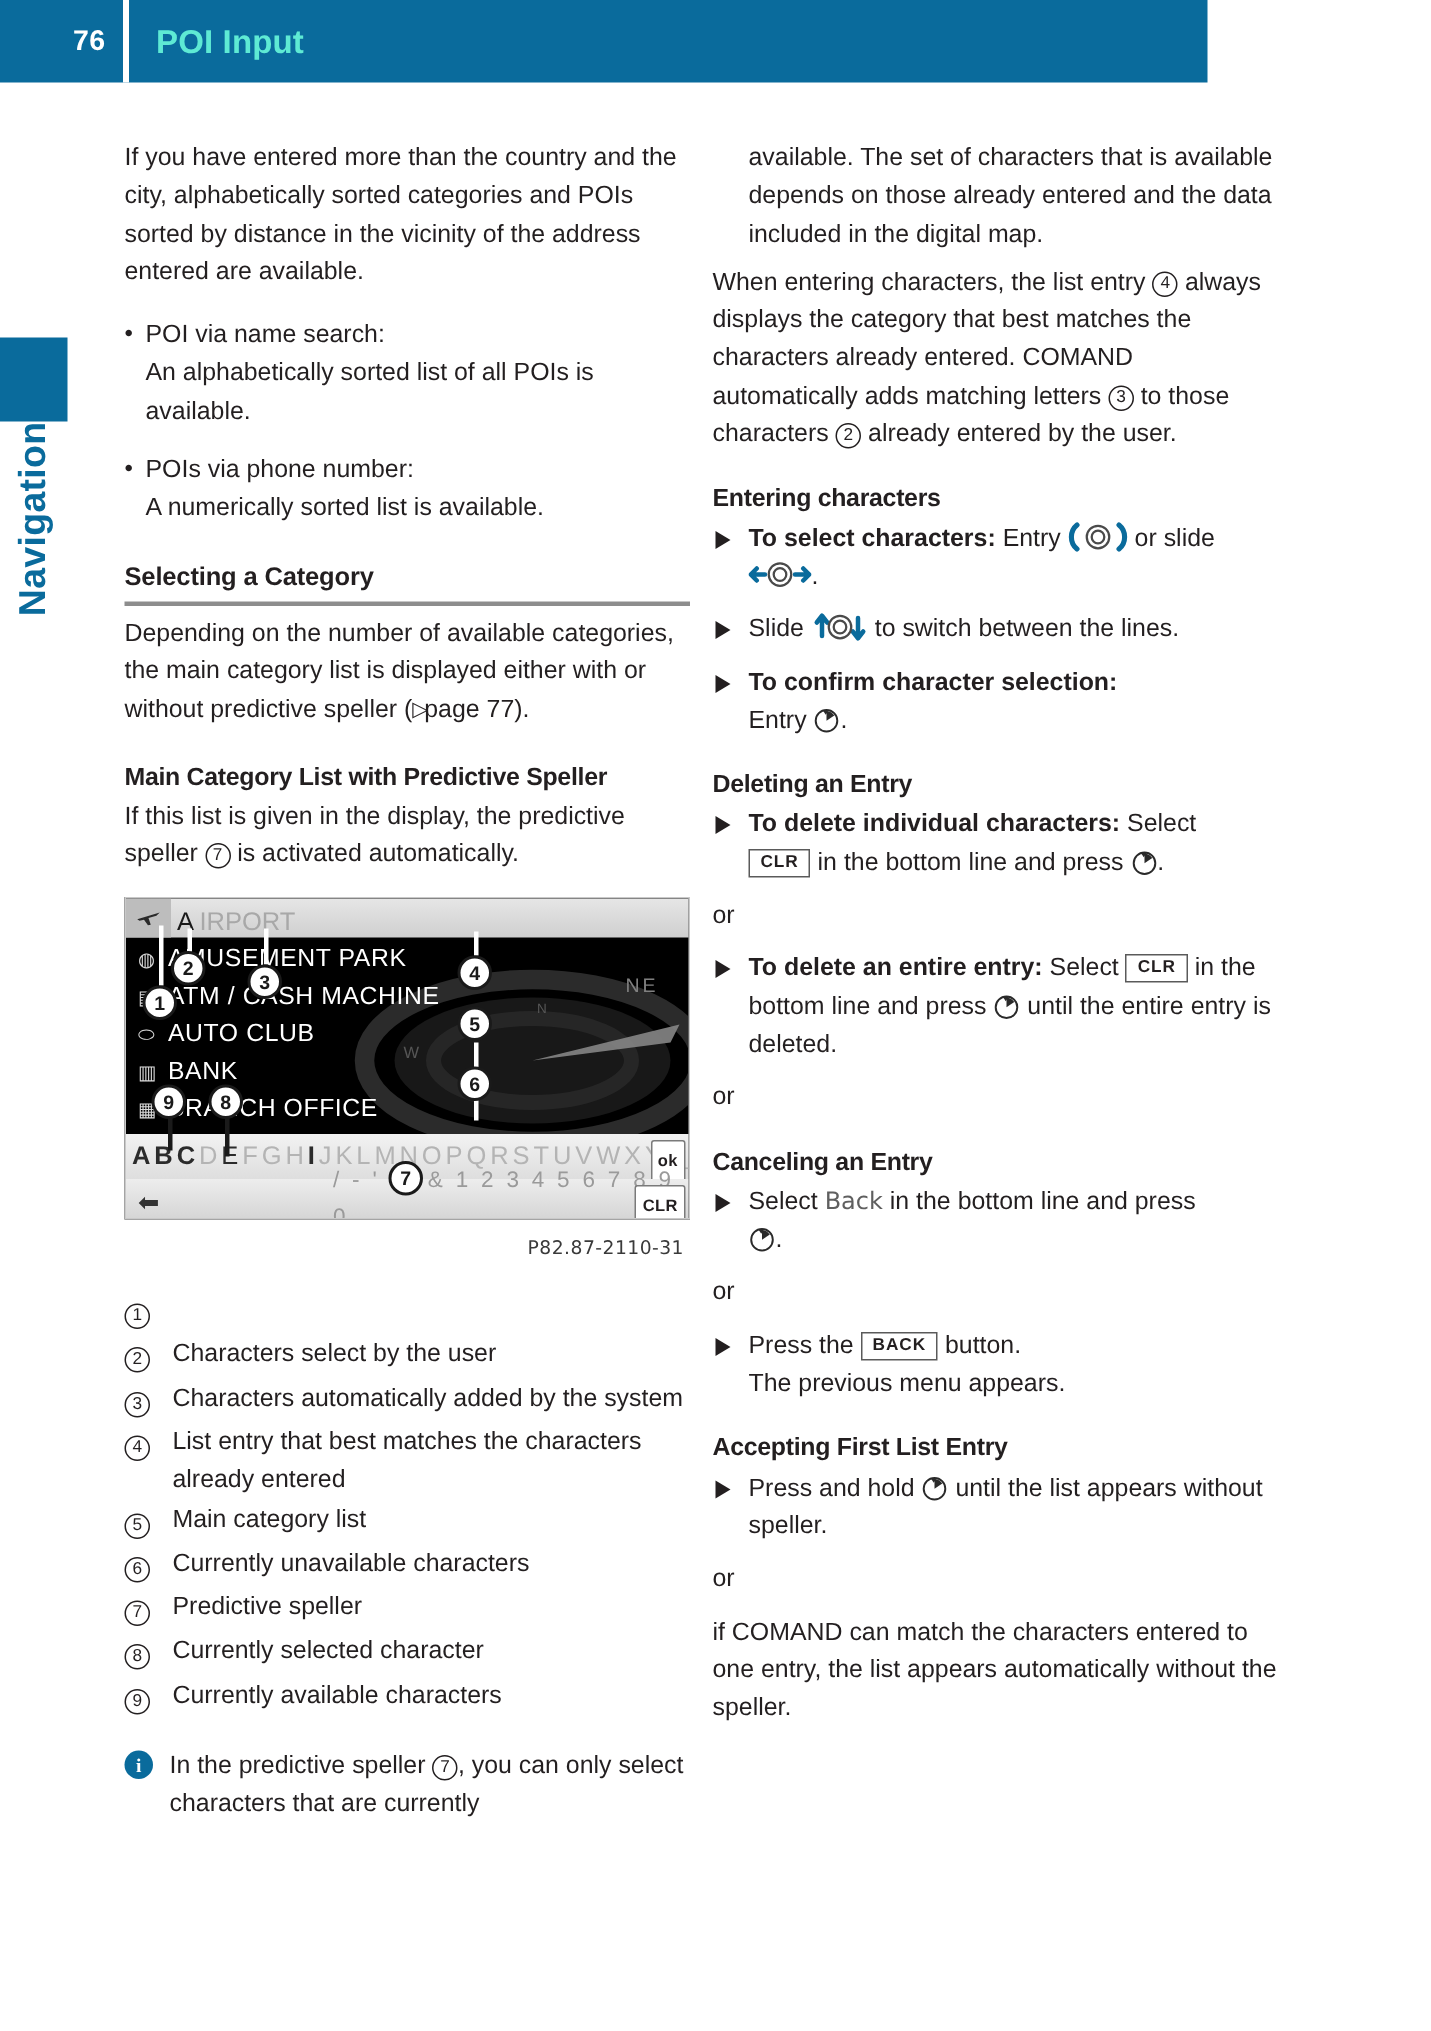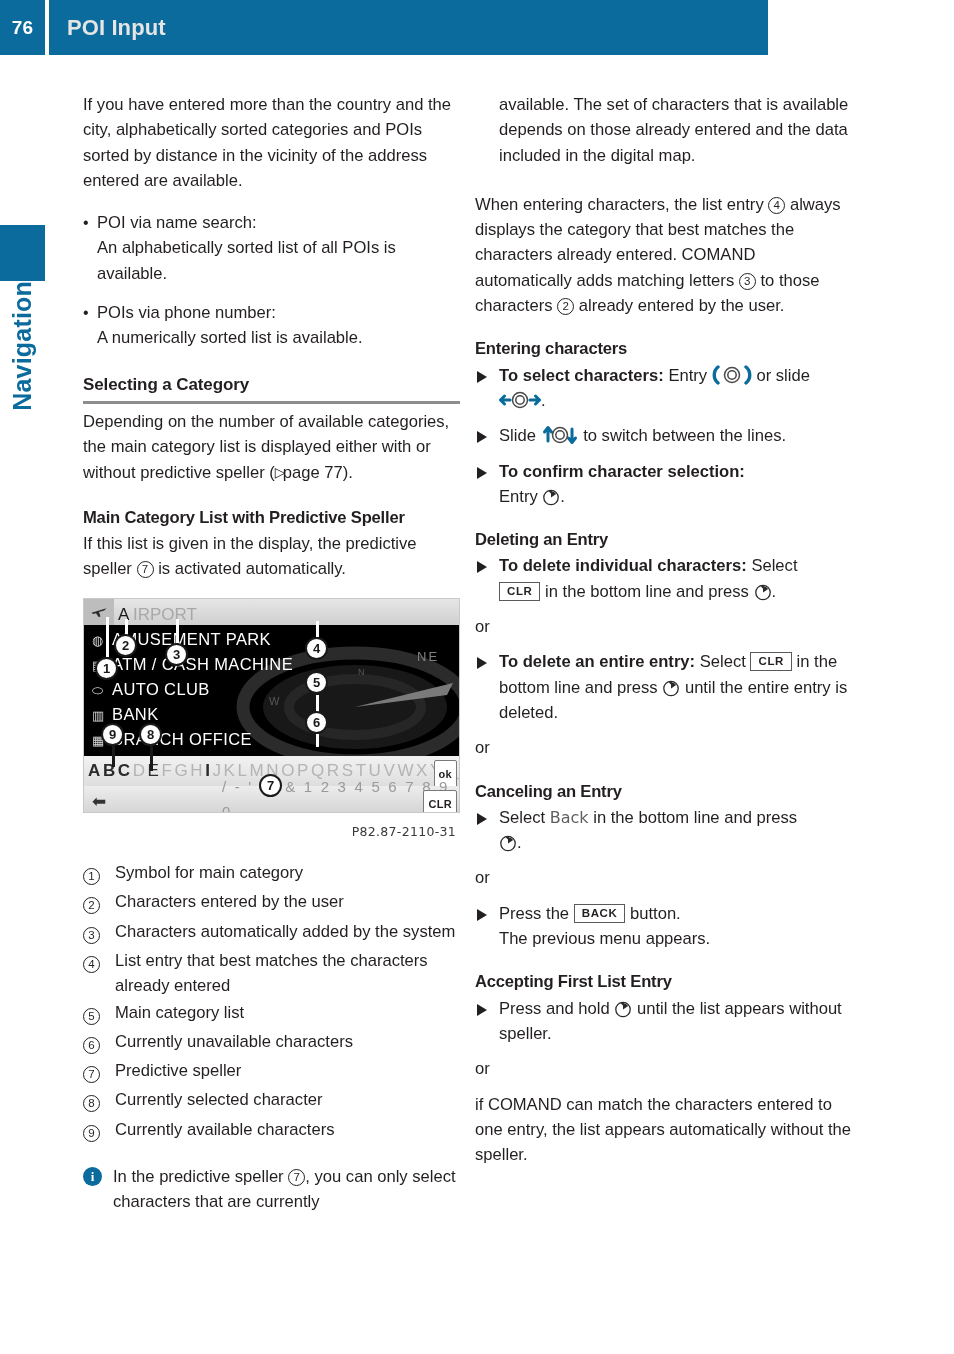--- a/index.html
+++ b/index.html
@@ -18,36 +18,37 @@
 
   
   .header {
     position: absolute;
     left: 0; top: 0;
     width: 768px;
     height: 55px;
     background: #0a6b9c;
     display: flex;
     align-items: center;
+    padding-left: 37px;
   }
   .header .page-num {
     width: 45px;
     text-align: center;
     color: #ffffff;
     font-size: 19px;
     font-weight: bold;
     letter-spacing: .2px;
   }
   .header .divider {
     width: 4px;
     height: 55px;
     background: #ffffff;
   }
   .header .title {
-    color: #e5e5e5;
+    color: #5eead4;
     font-size: 22px;
     font-weight: bold;
     padding-left: 18px;
     letter-spacing: .1px;
   }
 
   
   .side-tab-block {
     position: absolute;
     left: 0;
@@ -85,21 +86,21 @@
     line-height: 25.3px;
   }
   .col-left  { left: 83px; }
   .col-right { left: 475px; }
 
   p { margin: 0 0 0 0; }
   .para { margin-bottom: 17px; }
   .para-tight { margin-bottom: 0; }
 
   
-  .para-indent { padding-left: 24px; margin-bottom: 24px; }
+  .para-indent { padding-left: 24px; margin-bottom: 7px; }
 
   
   .bullet-list { margin: 16px 0 17px 0; }
   .bullet {
     position: relative;
     padding-left: 14px;
     margin-bottom: 14px;
   }
   .bullet:last-child { margin-bottom: 0; }
   .bullet::before {
@@ -435,25 +436,24 @@
       <div class="callout" style="left:175px; top:175px;">7</div>
       <div class="callout" style="left:55px;  top:124px;">8</div>
       <div class="callout" style="left:17px;  top:124px;">9</div>
     </div>
     <div class="fig-caption">P82.87-2110-31</div>
   </div>
 
   <div class="legend">
     <div class="legend-row">
         <span class="num"><span class="circ-num">1</span></span>
-        <span class="txt">Symbol for main category</span>
       </div>
     <div class="legend-row">
         <span class="num"><span class="circ-num">2</span></span>
-        <span class="txt">Characters entered by the user</span>
+        <span class="txt">Characters select by the user</span>
       </div>
     <div class="legend-row">
         <span class="num"><span class="circ-num">3</span></span>
         <span class="txt">Characters automatically added by the system</span>
       </div>
     <div class="legend-row">
         <span class="num"><span class="circ-num">4</span></span>
         <span class="txt">List entry that best matches the characters already entered</span>
       </div>
     <div class="legend-row">

